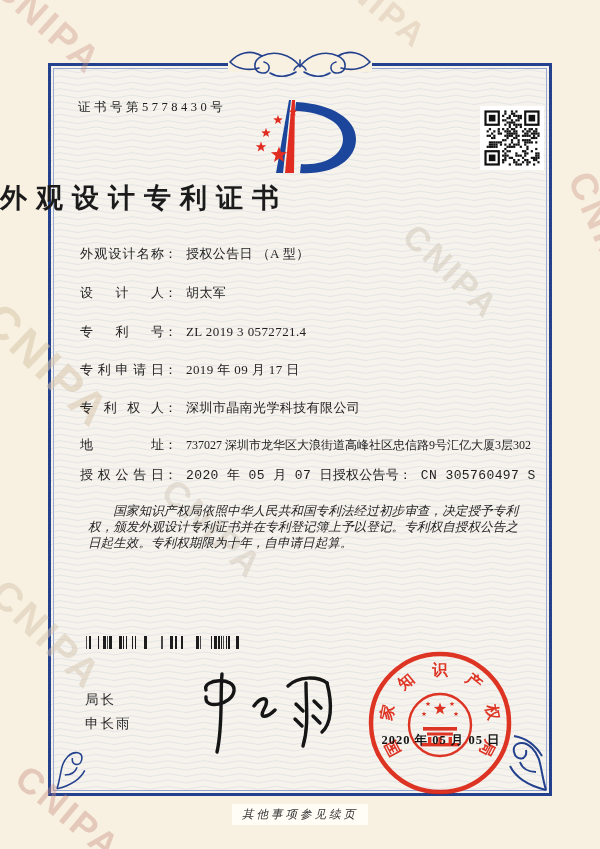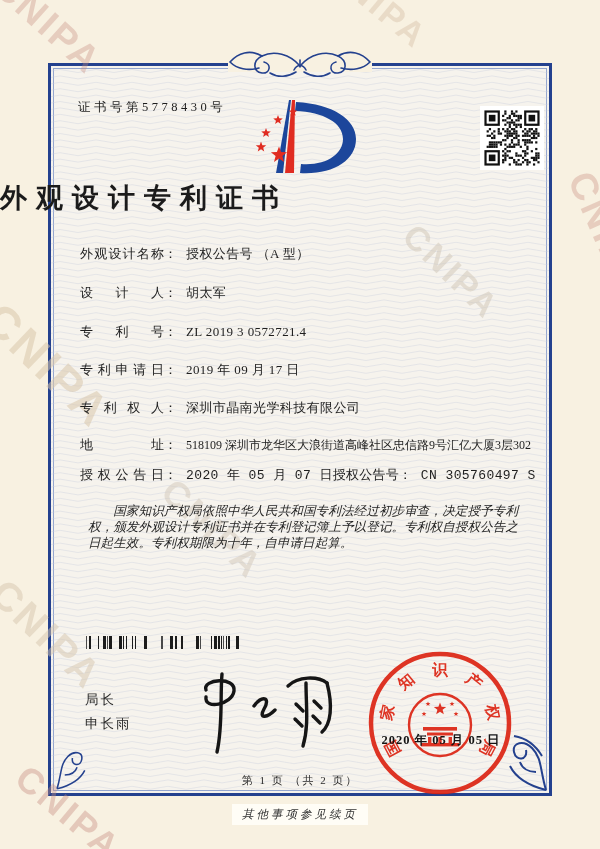--- a/index.html
+++ b/index.html
@@ -439,21 +439,21 @@
           <path d="M23.00 46.50L24.36 50.13L28.23 50.30L25.20 52.71L26.23 56.45L23.00 54.31L19.77 56.45L20.80 52.71L17.77 50.30L21.64 50.13Z"></path>
           <path d="M41.00 51.50L43.10 57.11L49.08 57.37L44.40 61.10L46.00 66.88L41.00 63.57L36.00 66.88L37.60 61.10L32.92 57.37L38.90 57.11Z"></path>
         </g>
     </svg>
 
     <div class="title">外观设计专利证书</div>
 
     <div class="field-row r1">
       <span class="field-label">外观设计名称</span>
         <span class="field-colon">：</span>
-      <span class="field-value">授权公告号 （A 型）</span>
+      <span class="field-value">授权公告日 （A 型）</span>
     </div>
     <div class="field-row r2">
       <span class="field-label">设计人</span>
         <span class="field-colon">：</span>
       <span class="field-value">胡太军</span>
     </div>
     <div class="field-row r3">
       <span class="field-label">专利号</span>
         <span class="field-colon">：</span>
       <span class="field-value">ZL 2019 3 0572721.4</span>
@@ -464,21 +464,21 @@
       <span class="field-value">2019 年 09 月 17 日</span>
     </div>
     <div class="field-row r5">
       <span class="field-label">专利权人</span>
         <span class="field-colon">：</span>
       <span class="field-value">深圳市晶南光学科技有限公司</span>
     </div>
     <div class="field-row r6">
       <span class="field-label">地址</span>
         <span class="field-colon">：</span>
-      <span class="field-value">518109 深圳市龙华区大浪街道高峰社区忠信路9号汇亿大厦3层302</span>
+      <span class="field-value">737027 深圳市龙华区大浪街道高峰社区忠信路9号汇亿大厦3层302</span>
     </div>
     <div class="field-row r7">
       <span class="field-label">授权公告日</span>
         <span class="field-colon">：</span>
       <span class="field-value">2020 年 05 月 07 日</span>
       <span class="pair2">
         <span class="field-label">授权公告号</span>
           <span class="field-colon">：</span>
         <span class="field-value">CN 305760497 S</span>
       </span>
@@ -560,18 +560,17 @@
         <rect x="-17" y="4" width="34" height="3.6"></rect>
         <rect x="-13" y="9.5" width="26" height="3"></rect>
         <rect x="-12" y="14" width="3.4" height="6"></rect>
         <rect x="-1.7" y="14" width="3.4" height="6"></rect>
         <rect x="8.6" y="14" width="3.4" height="6"></rect>
         <rect x="-19" y="20" width="38" height="3.4"></rect>
       </g>
     </svg>
     <div class="seal-date">2020 年 05 月 05 日</div>
 
-    <div class="page-info">第 1 页 （共 2 页）</div>
     <div class="continuation">
       <span>其他事项参见续页</span>
     </div>
   </div>
 </div>
 
 </body></html>

